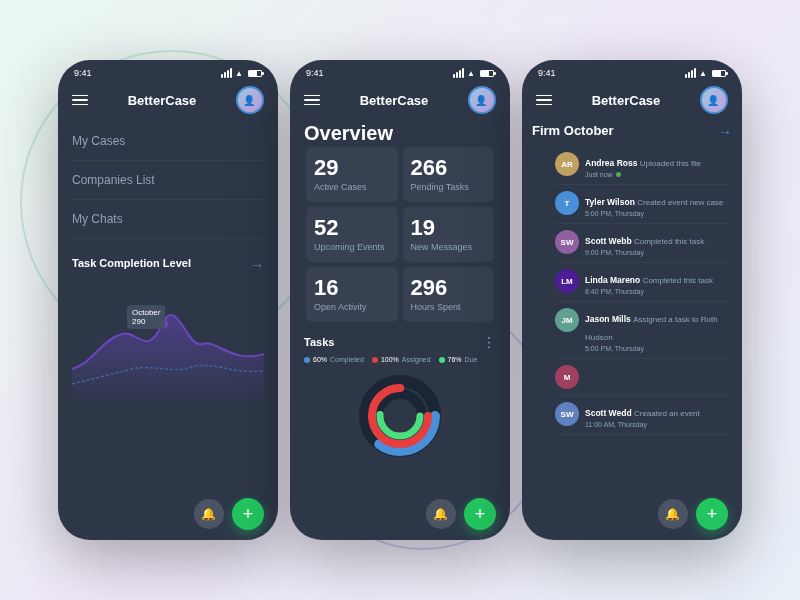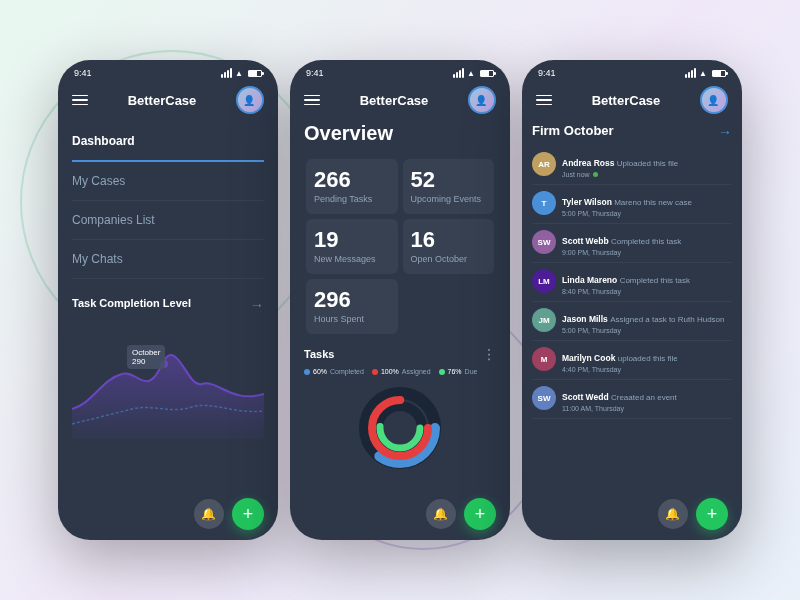--- a/index.html
+++ b/index.html
@@ -133,21 +133,21 @@
       top: 26px; left: 55px;
       background: rgba(70,80,100,0.9);
       color: #fff;
       font-size: 8px;
       padding: 3px 5px;
       border-radius: 4px;
     }
     .chart-svg { width: 100%; height: 100%; }
 
     
-    .overview-title { color: #fff; font-size: 20px; font-weight: 700; margin-bottom: 12px; }
+    .overview-title { color: #fff; font-size: 20px; font-weight: 700; }
     .stats-grid {
       display: grid; grid-template-columns: 1fr 1fr; gap: 1px;
     }
     .stat-box {
       background: rgba(255,255,255,0.05);
       padding: 10px 8px;
       border-radius: 6px;
       margin: 2px;
     }
     .stat-number { color: #fff; font-size: 22px; font-weight: 700; line-height: 1; }
@@ -166,21 +166,21 @@
     .donut-area {
       display: flex; justify-content: center; align-items: center;
       height: 90px;
     }
 
     
     .section-title-row {
       display: flex; justify-content: space-between; align-items: center; margin-bottom: 8px;
     }
     .section-title { color: #fff; font-size: 13px; font-weight: 700; }
-    .activity-list { display: flex; flex-direction: column; gap: 0; overflow: hidden; }
+    .activity-list { display: flex; flex-direction: column; gap: 0; overflow: hidden; margin-left: 23px; }
     .activity-item {
       display: flex; gap: 6px; padding: 6px 0;
       border-bottom: 1px solid rgba(255,255,255,0.05);
       align-items: flex-start;
     }
     .activity-avatar {
       width: 24px; height: 24px; border-radius: 50%; flex-shrink: 0;
       display: flex; align-items: center; justify-content: center;
       font-size: 8px; font-weight: 700; color: #fff;
     }
@@ -237,23 +237,20 @@
     <div class="hamburger">
       <span></span>
         <span></span>
         <span></span>
     </div>
     <span class="app-title">BetterCase</span>
     <div class="avatar-circle">👤</div>
   </div>
 
   <div class="phone-content">
-    <div class="nav-item active">
-      <span>Dashboard</span>
-    </div>
     <div class="nav-item">
       <span>My Cases</span>
     </div>
     <div class="nav-item">
       <span>Companies List</span>
     </div>
     <div class="nav-item">
       <span>My Chats</span>
     </div>
 
@@ -318,34 +315,38 @@
     </div>
     <span class="app-title">BetterCase</span>
     <div class="avatar-circle">👤</div>
   </div>
 
   <div class="phone-content">
     <div class="overview-title">Overview</div>
 
     <div class="stats-grid">
       <div class="stat-box">
+        <div class="stat-number">29</div>
+        <div class="stat-label">Active Cases</div>
+      </div>
+      <div class="stat-box">
         <div class="stat-number">266</div>
         <div class="stat-label">Pending Tasks</div>
       </div>
       <div class="stat-box">
         <div class="stat-number">52</div>
         <div class="stat-label">Upcoming Events</div>
       </div>
       <div class="stat-box">
         <div class="stat-number">19</div>
         <div class="stat-label">New Messages</div>
       </div>
       <div class="stat-box">
         <div class="stat-number">16</div>
-        <div class="stat-label">Open October</div>
+        <div class="stat-label">Open Activity</div>
       </div>
       <div class="stat-box">
         <div class="stat-number">296</div>
         <div class="stat-label">Hours Spent</div>
       </div>
     </div>
 
     <div class="tasks-section">
       <div class="tasks-header">
         <span class="tasks-title">Tasks</span>
@@ -429,21 +430,21 @@
       <div class="activity-item">
         <div class="activity-avatar" style="background:#c0a060">AR</div>
         <div class="activity-text-block">
           <span class="activity-name">Andrea Ross </span><span class="activity-action">Uploaded this file</span>
           <div class="activity-time">Just now <div class="online-dot"></div></div>
         </div>
       </div>
       <div class="activity-item">
         <div class="activity-avatar" style="background:#4a90d9">T</div>
         <div class="activity-text-block">
-          <span class="activity-name">Tyler Wilson </span><span class="activity-action">Mareno this new case</span>
+          <span class="activity-name">Tyler Wilson </span><span class="activity-action">Created event new case</span>
           <div class="activity-time">5:00 PM, Thursday</div>
         </div>
       </div>
       <div class="activity-item">
         <div class="activity-avatar" style="background:#9060a0">SW</div>
         <div class="activity-text-block">
           <span class="activity-name">Scott Webb </span><span class="activity-action">Completed this task</span>
           <div class="activity-time">9:00 PM, Thursday</div>
         </div>
       </div>
@@ -456,24 +457,20 @@
       </div>
       <div class="activity-item">
         <div class="activity-avatar" style="background:#60a090">JM</div>
         <div class="activity-text-block">
           <span class="activity-name">Jason Mills </span><span class="activity-action">Assigned a task to Ruth Hudson</span>
           <div class="activity-time">5:00 PM, Thursday</div>
         </div>
       </div>
       <div class="activity-item">
         <div class="activity-avatar" style="background:#a04060">M</div>
-        <div class="activity-text-block">
-          <span class="activity-name">Marilyn Cook </span><span class="activity-action">uploaded this file</span>
-          <div class="activity-time">4:40 PM, Thursday</div>
-        </div>
       </div>
       <div class="activity-item">
         <div class="activity-avatar" style="background:#6080c0">SW</div>
         <div class="activity-text-block">
           <span class="activity-name">Scott Wedd </span><span class="activity-action">Creaated an event</span>
           <div class="activity-time">11:00 AM, Thursday</div>
         </div>
       </div>
     </div>
   </div>

